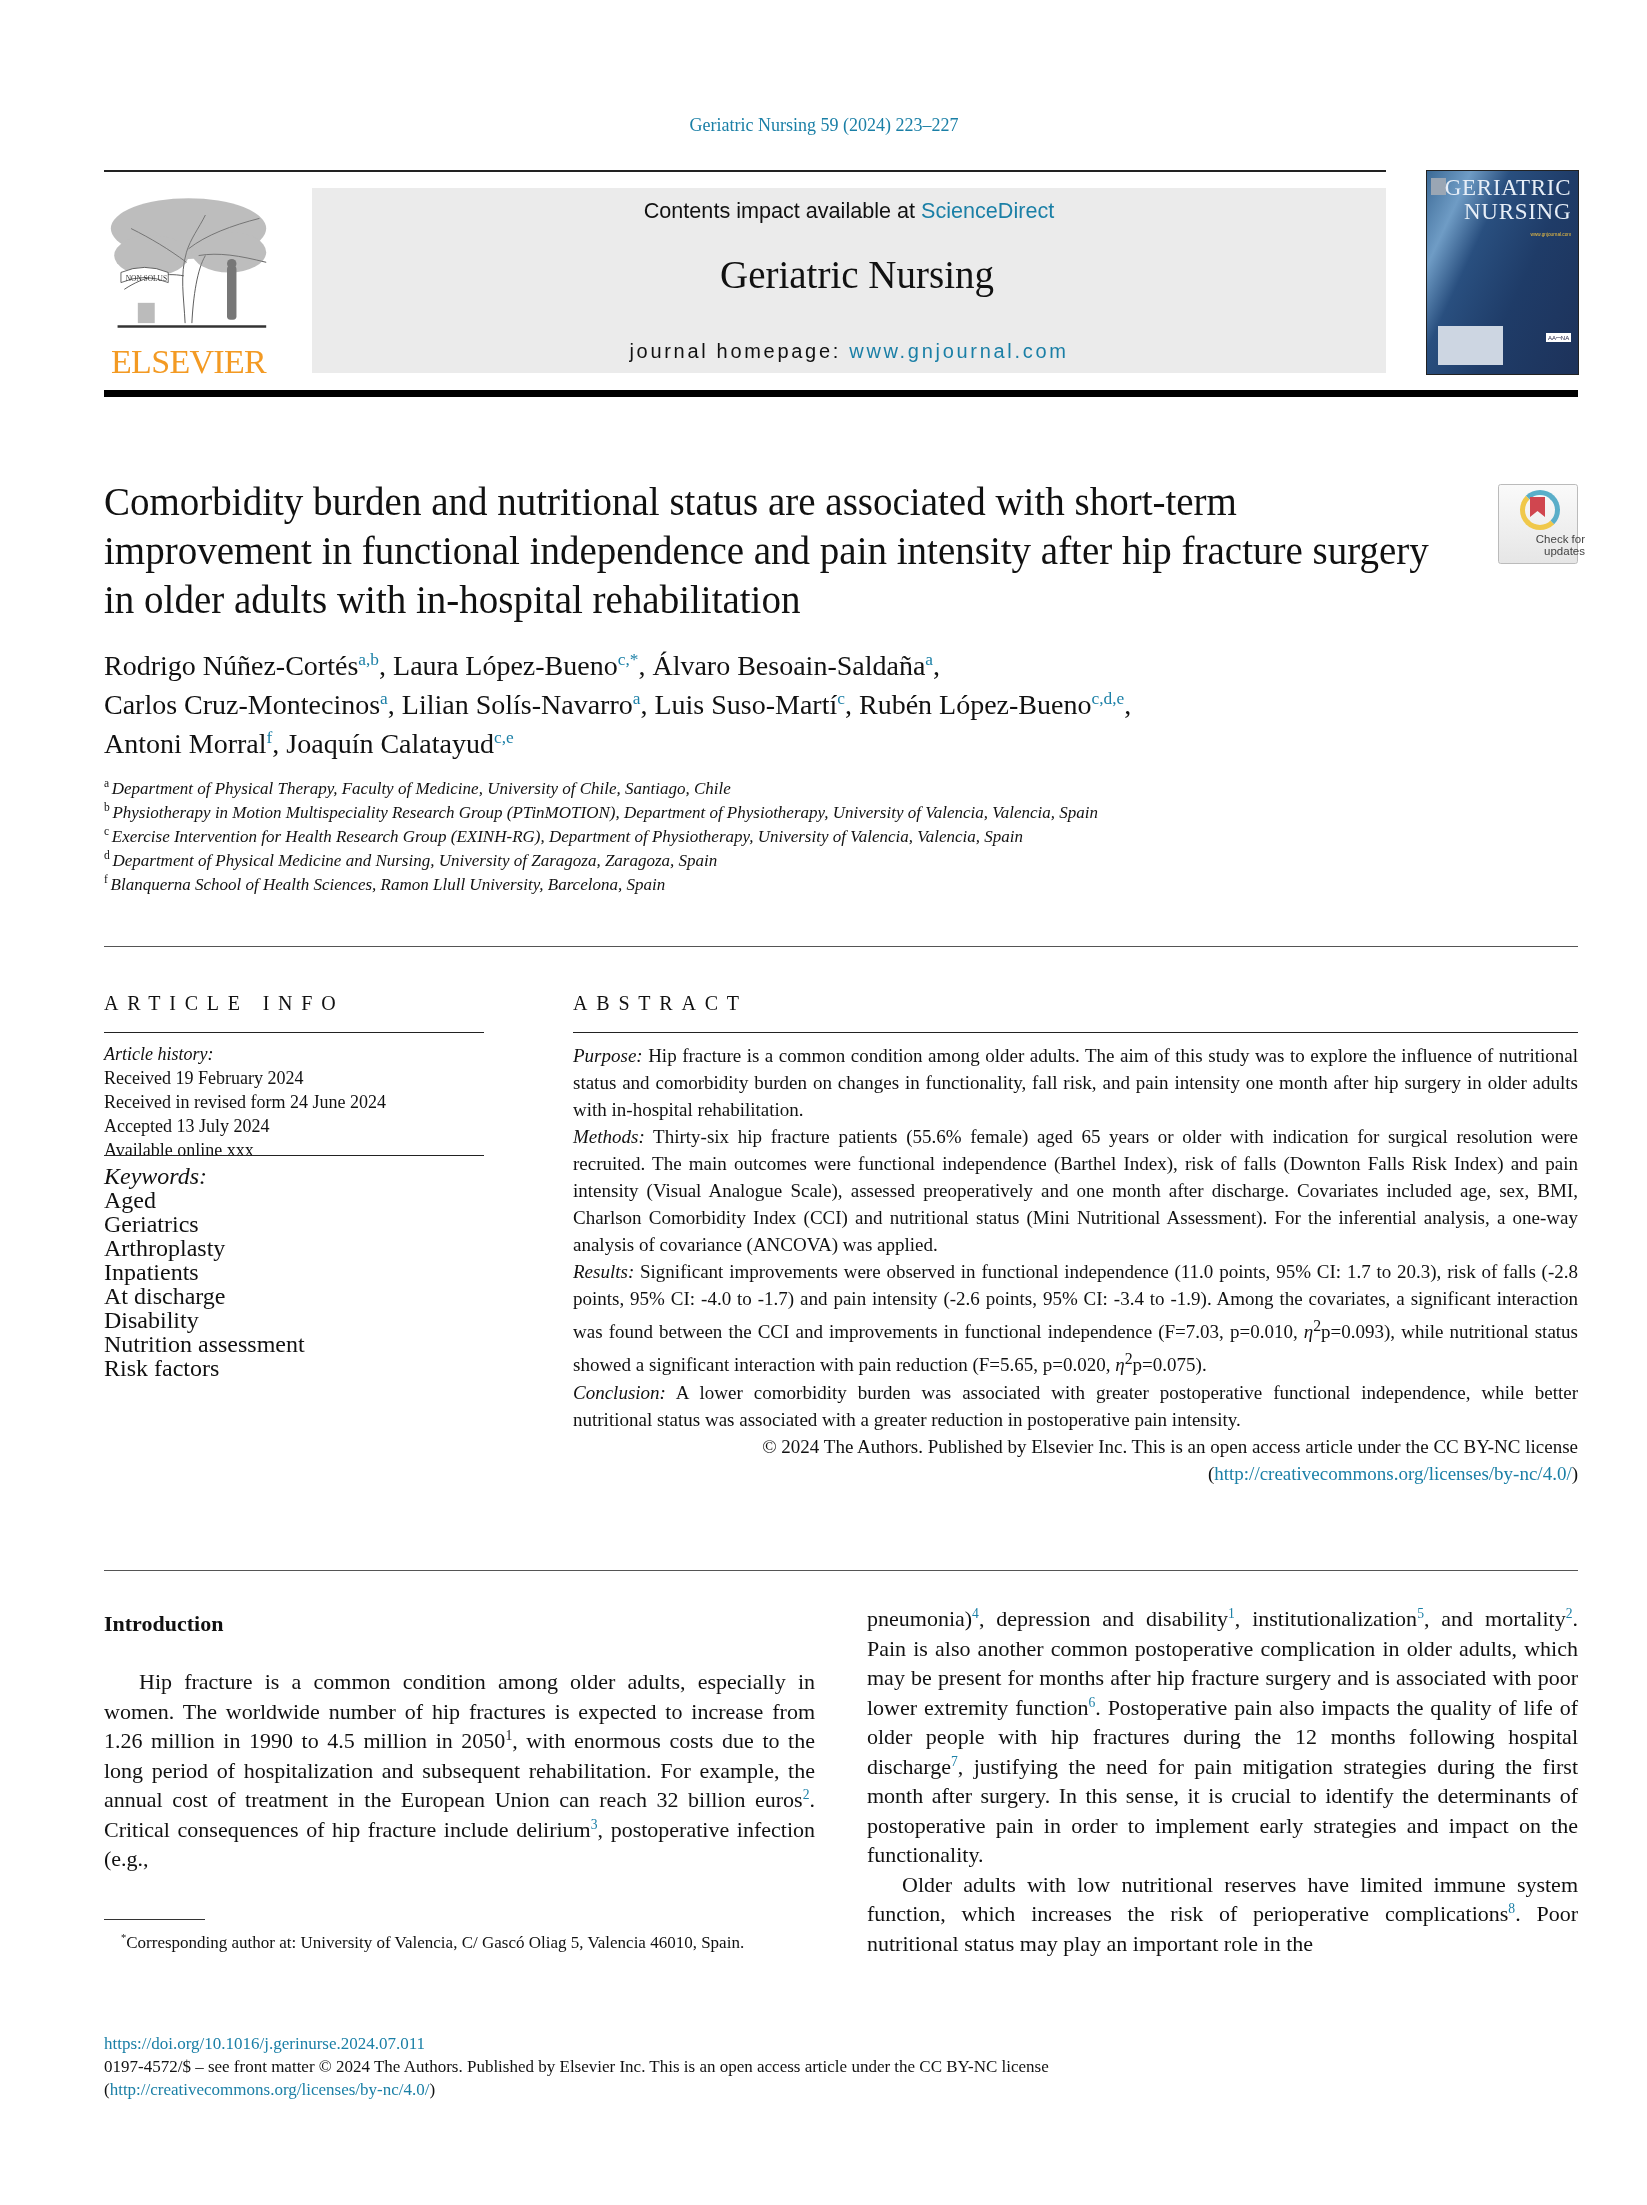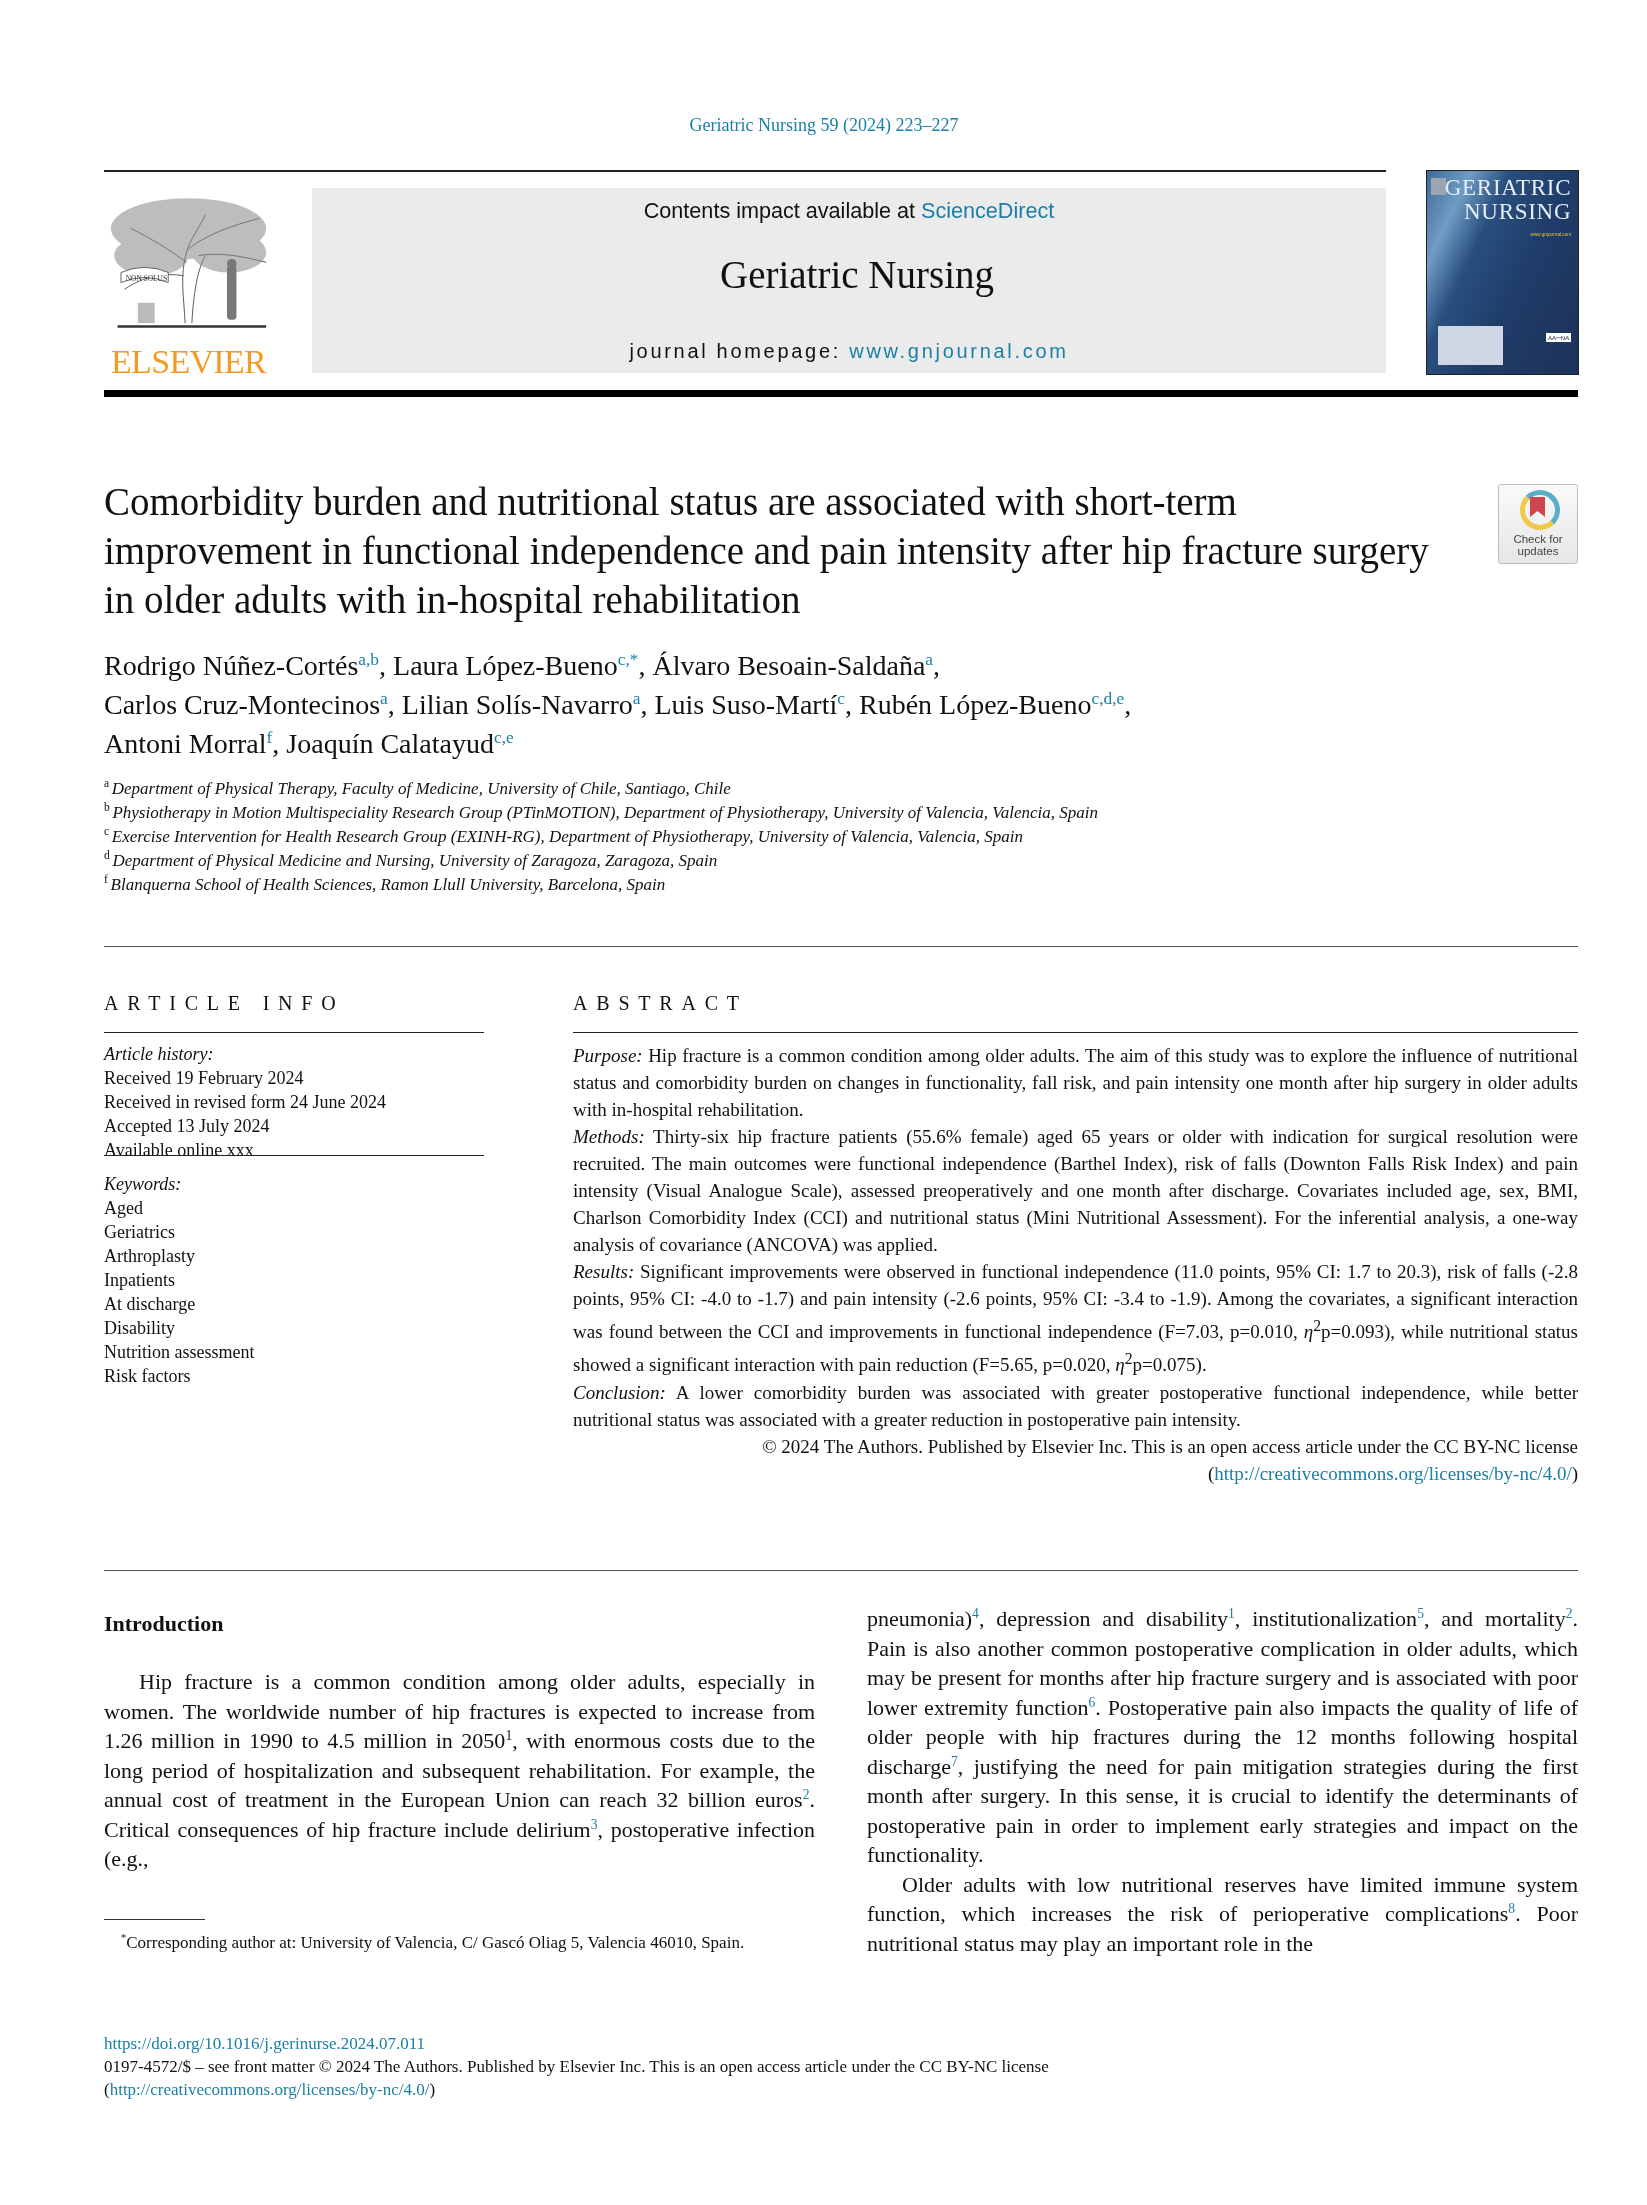--- a/index.html
+++ b/index.html
@@ -37,37 +37,37 @@
 
   
   #title { left:104px; top:477px; width:1325px; font-size:39px; line-height:49px; }
   #crossmark { left:1498px; top:484px; width:78px; height:78px; border:0.7px solid #bbb;
                border-radius:2.7px; background:linear-gradient(#fafafa,#e6e6e6);
                font-family:"Liberation Sans", sans-serif; text-align:center; }
   #crossmark-ring { position:absolute; left:21px; top:5.4px; width:30px; height:30px; border-radius:50%;
                     border:5.4px solid #5aaec9; border-bottom-color:#f0c84a; border-left-color:#f0c84a; }
   #crossmark-flag { position:absolute; left:31px; top:12px; width:15px; height:20px; background:#d0464f;
                     clip-path:polygon(0 0,100% 0,100% 100%,50% 70%,0 100%); }
-  #crossmark-text { position:absolute; left:0; top:49px; width:100%; font-size:11.5px; line-height:11.5px; color:#444; }
+  #crossmark-text { position:absolute; left:8px; top:49px; width:100%; font-size:11.5px; line-height:11.5px; color:#444;text-align:right; }
 
   #authors { left:104px; top:646px; width:1420px; font-size:28px; line-height:39px; }
   #affiliations { left:104px; top:777px; width:1420px; font-size:17px; line-height:24px; font-style:italic; }
   #affiliations .key { font-style:normal; font-size:11.5px; vertical-align:super; line-height:0; margin-right:2.7px; }
   #mid-rule { left:104px; top:946px; width:1474px; height:1.4px; background:#555; }
 
   
   .spaced-head { font-size:20px; letter-spacing:8.8px; }
   #article-info-head { left:104px; top:992px; }
   #abstract-head { left:573px; top:992px; }
   .thin-rule { height:1.4px; background:#222; }
   #info-rule-1 { left:104px; top:1032px; width:380px; }
   #info-rule-2 { left:104px; top:1155px; width:380px; }
   #abs-rule { left:573px; top:1032px; width:1005px; }
   #history { left:104px; top:1042px; width:379px; font-size:18px; line-height:24px; }
-  #keywords { left:104px; top:1164px; width:379px; font-size:18px; line-height:24px;margin-top:8px; }
+  #keywords { left:104px; top:1164px; width:379px; font-size:24px; line-height:24px; }
   .ital { font-style:italic; }
 
   #abstract { left:573px; top:1042px; width:1005px; font-size:19px; line-height:27px; text-align:justify;
               hyphens:manual; }
   #abstract p { margin:0; }
   #license { text-align:right; }
 
   #body-rule { left:104px; top:1570px; width:1474px; height:1.4px; background:#555; }
 
   

